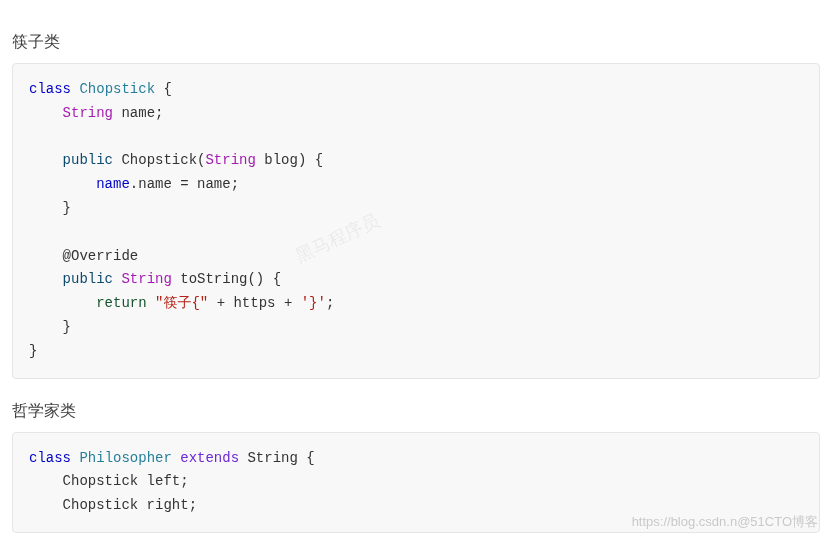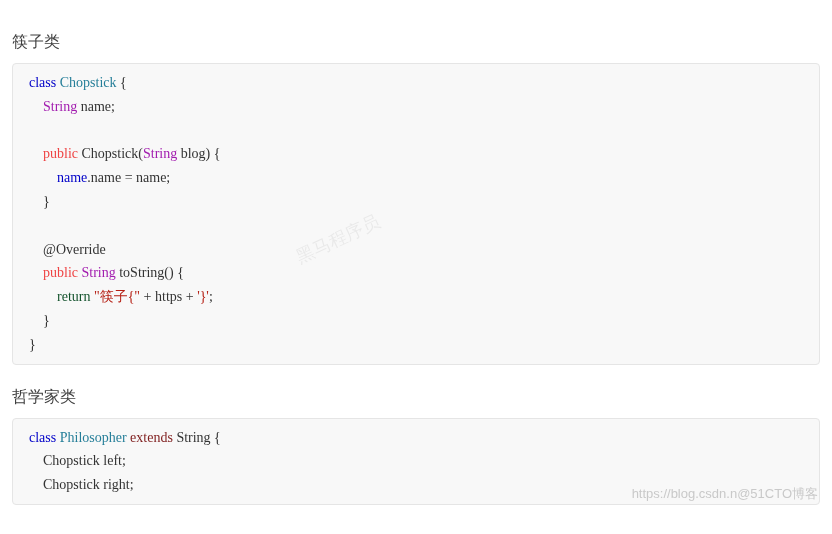--- a/index.html
+++ b/index.html
@@ -16,39 +16,39 @@
   .section-title {
     color: #404040;
     font-size: 16px;
     margin: 20px 0 10px 0;
     font-weight: 400;
   }
   .code-block {
     background: #f8f8f8;
     border: 1px solid #e5e5e5;
     border-radius: 4px;
-    padding: 7px 16px;
-    font-family: Liberation Serif, serif;
+    padding: 14px 16px;
+    font-family: Liberation Mono, monospace;
     font-size: 14px;
     line-height: 1.7;
     white-space: pre;
     overflow: hidden;
     margin-bottom: 22px;
     color: #333;
     position: relative;
   }
   
   .c-kw    { color: #0000c8; }
   .c-class { color: #267f99; }
   .c-type  { color: #a21caf; }
   .c-str   { color: #b52015; }
   .c-return{ color: #14532d; }
-  .c-mod   { color: #ef4444; }
+  .c-mod   { color: #0c4a6e; }
   .c-this  { color: #0000c8; }
-  .c-ext   { color: #7f1d1d; }
+  .c-ext   { color: #6d28d9; }
   .watermark-center {
     position: absolute;
     top: 160px;
     left: 280px;
     font-size: 18px;
     color: rgba(0,0,0,0.06);
     transform: rotate(-25deg);
     pointer-events: none;
   }
   .watermark-url {

